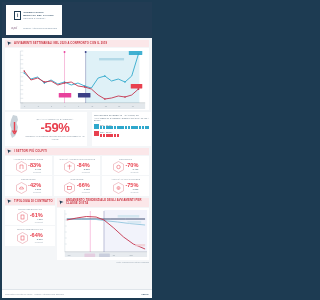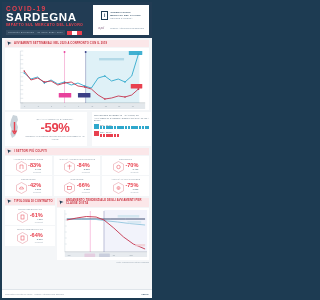--- a/index.html
+++ b/index.html
@@ -136,33 +136,20 @@
   .foot-logo { font-size:2.4px; color:#2b4a63; font-weight:bold; }
   .src-line { font-size:1.8px; color:#9aa7b3; margin:1px 3px 0 3px; text-align:right;}
 </style>
 </head>
 <body>
 
 <div class="page">
 <div class="inner">
 
   <div class="header">
-    <div class="head-left">
-      <div class="covid">COVID-19</div>
-      <div class="sardegna">SARDEGNA</div>
-      <div class="subtitle">IMPATTO SUL MERCATO DEL LAVORO</div>
-      <div class="period-row">
-        <div class="period">Confronto 23 febbraio – 30 aprile 2020 / 2019</div>
-        <div class="flag-strip">
-          <div class="fs" style="background:#e8414f"></div>
-          <div class="fs" style="background:#ffffff"></div>
-          <div class="fs" style="background:#e8414f"></div>
-        </div>
-      </div>
-    </div>
 
     <div class="head-right">
       <div class="logo-main">
         <div class="logo-mark">i</div>
         <div class="logo-txt">
           <span class="logo-l1">OSSERVATORIO</span>
           <span class="logo-l2">MERCATO DEL LAVORO</span>
           <span class="logo-l3">REGIONE SARDEGNA</span>
         </div>
       </div>

